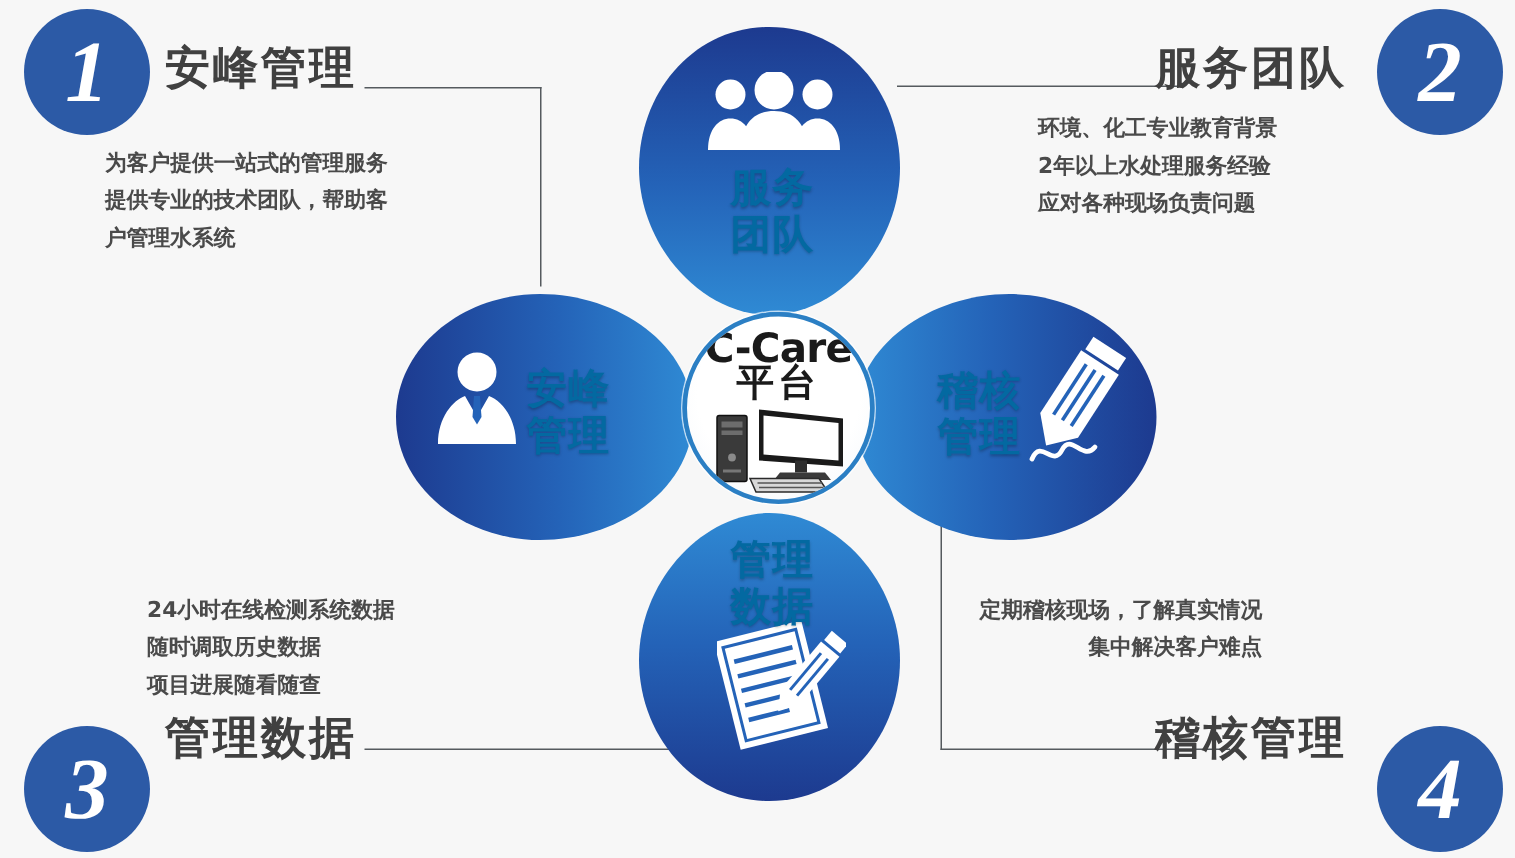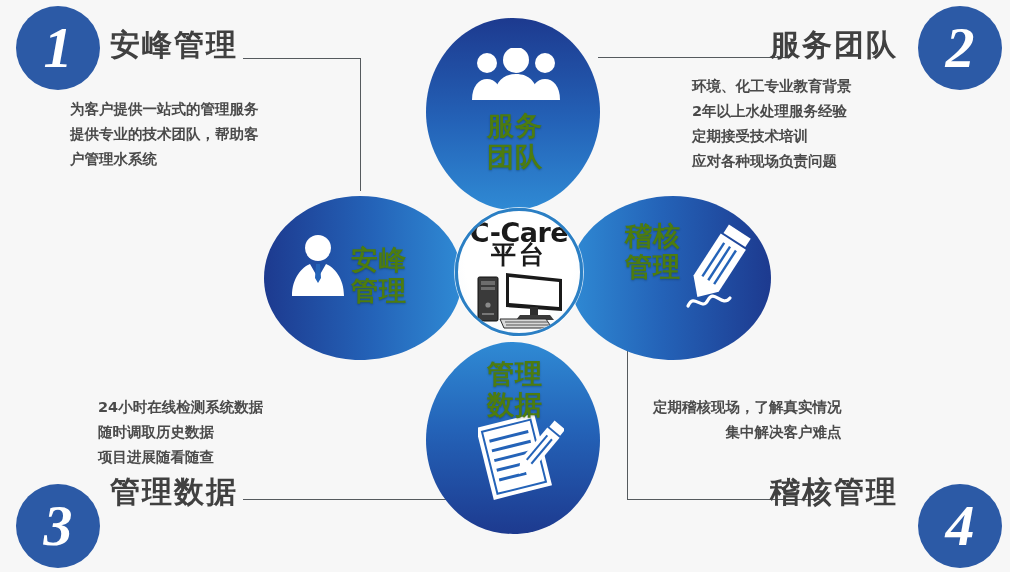--- a/index.html
+++ b/index.html
@@ -80,42 +80,42 @@
   
   .petal{
     position:absolute;
     display:flex;
     align-items:center;
     justify-content:center;
   }
   .petal svg{display:block;}
   .petal-label{
     position:absolute;
-    color:#4d7c0f;
+    color:#0369a1;
     font-weight:700;
     font-size:27px;
     line-height:31px;
     letter-spacing:1px;
     text-align:center;
     text-shadow:0 1px 2px rgba(0,0,0,.25);
     font-family:"DejaVu Sans","Liberation Sans",sans-serif;
     white-space:pre-line;
     user-select:none;
   }
 
   
   #petal-top{left:418px;top:14px;width:190px;height:200px;}
   #petal-bottom{left:418px;top:338px;width:190px;height:200px;}
   #petal-left{left:258px;top:188px;width:210px;height:180px;}
   #petal-right{left:562px;top:188px;width:215px;height:180px;}
 
   .lbl-top{left:478px;top:110px;width:74px;}
   .lbl-bottom{left:478px;top:358px;width:74px;}
   .lbl-left{left:342px;top:244px;width:74px;}
-  .lbl-right{left:616px;top:220px;width:74px;}
+  .lbl-right{left:616px;top:245px;width:74px;}
 
   
   .picon{position:absolute;}
   #icon-team{left:470px;top:48px;width:92px;height:52px;}
   #icon-person{left:290px;top:234px;width:56px;height:62px;}
   #icon-pencil{left:682px;top:222px;width:76px;height:98px;}
   #icon-clipboard{left:478px;top:412px;width:86px;height:88px;}
 
   
   #hub{
@@ -302,21 +302,20 @@
   <div class="sec-title t4">稽核管理</div>
 
   <div class="sec-body p1" id="body1">
       <div>为客户提供一站式的管理服务</div>
       <div>提供专业的技术团队，帮助客</div>
       <div>户管理水系统</div>
     </div>
   <div class="sec-body p2" id="body2">
       <div>环境、化工专业教育背景</div>
       <div>2年以上水处理服务经验</div>
-      <div>定期接受技术培训</div>
       <div>应对各种现场负责问题</div>
     </div>
   <div class="sec-body p3" id="body3">
       <div>24小时在线检测系统数据</div>
       <div>随时调取历史数据</div>
       <div>项目进展随看随查</div>
     </div>
   <div class="sec-body p4" id="body4">
       <div>定期稽核现场，了解真实情况</div>
       <div>集中解决客户难点</div>

